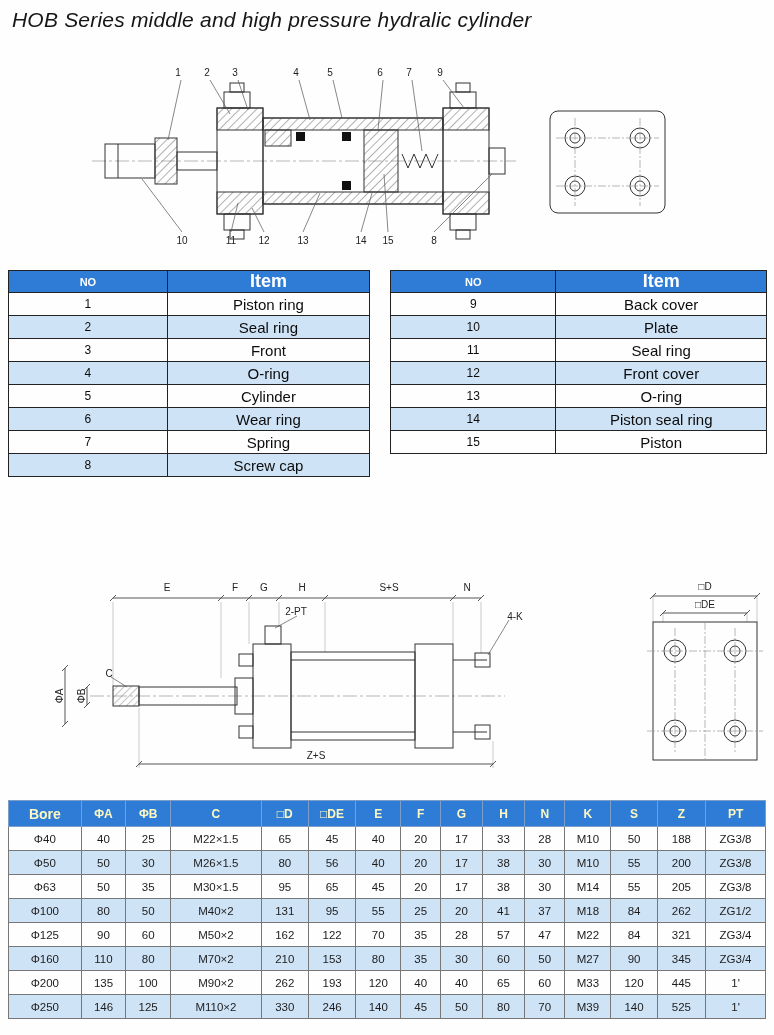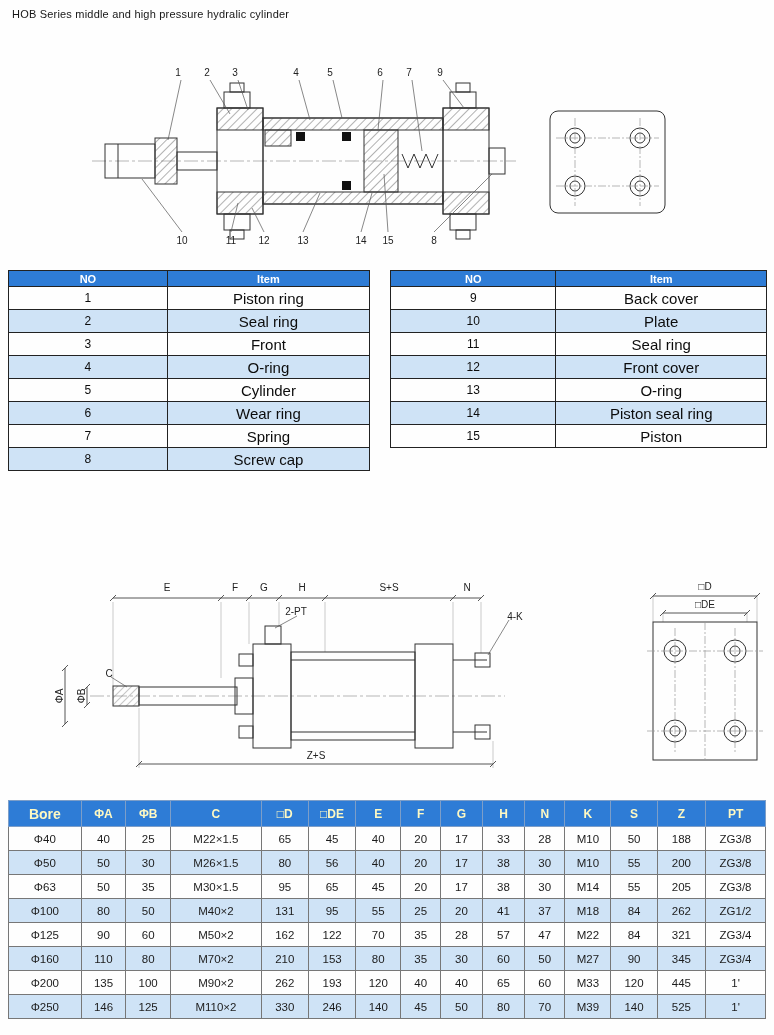--- a/index.html
+++ b/index.html
@@ -1,34 +1,34 @@
 <!DOCTYPE html>
 <html style="--header-blue: #2e7cd6; --row-alt: #cfe3f6;"><head>
 <meta charset="utf-8">
 <style>
   * { margin:0; padding:0; box-sizing:border-box; }
   html,body { width:774px; height:1035px; background:#fff; font-family:"Liberation Sans","DejaVu Sans",sans-serif; color:#111; }
   .page { position:relative; width:774px; height:1035px; background:#fefefe; overflow:hidden; }
 
-  .sec-title { position:absolute; font-size:11px; color:#161616; letter-spacing:.2px; }
+  .sec-title { position:absolute; font-size:21px; color:#161616; letter-spacing:.2px;font-style:italic; }
   #title1 { left:12px; top:8px; }
   #title2 { left:12px; top:513px; }
 
   .diagram { position:absolute; }
   #diagram1 { left:80px; top:56px; width:690px; height:208px; }
   #diagram2 { left:35px; top:556px; width:730px; height:238px; }
 
   .dlabel { position:absolute; transform:translate(-50%,-50%); font-size:10px; color:#222; white-space:nowrap; }
   .vlabel { position:absolute; transform:translate(-50%,-50%) rotate(-90deg); font-size:10px; color:#222; white-space:nowrap; }
 
   table { position:absolute; border-collapse:collapse; table-layout:fixed; }
 
   .parts-table th { background:var(--header-blue); color:#fff; height:16px; border:1px solid #222; font-weight:bold; }
   .parts-table th:first-child { font-size:11px; width:44%; }
-  .parts-table th:last-child  { font-size:11px; }
+  .parts-table th:last-child  { font-size:18px; }
   .parts-table td { border:1px solid #222; text-align:center; height:23px; color:#0c0c0c; }
   .parts-table td:first-child { font-size:12px; }
   .parts-table td:last-child  { font-size:15px; }
   .parts-table tbody tr:nth-child(even) { background:var(--row-alt); }
   #parts-left  { left:8px;   top:270px; width:362px; }
   #parts-right { left:390px; top:270px; width:377px; }
 
   #spec-table { left:8px; top:800px; width:758px; }
   #spec-table th { background:var(--header-blue); color:#fef9c3; font-weight:bold; font-size:12px; height:26px; border:1px solid #7d9ec8; padding:0; }
   #spec-table th:first-child { font-size:14px; }

